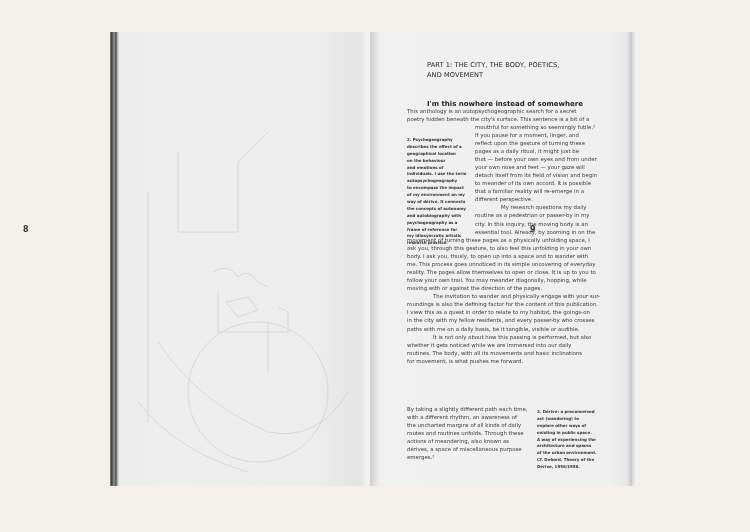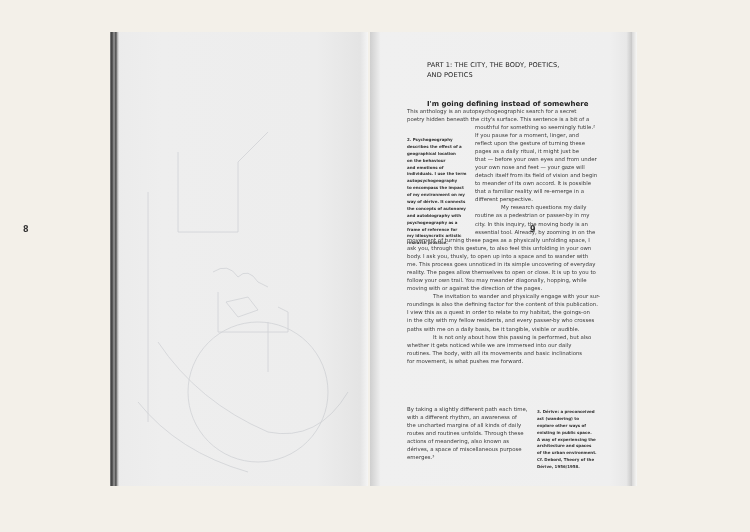--- a/index.html
+++ b/index.html
@@ -69,24 +69,24 @@
   <div class="page-right">
     <div class="edge"></div>
   </div>
 </div>
 
 <div class="folio folio-left">8</div>
 <div class="folio folio-right">9</div>
 
 <div class="part-title">
   <div>PART 1: THE CITY, THE BODY, POETICS,</div>
-  <div>AND POETICS</div>
+  <div>AND MOVEMENT</div>
 </div>
 
-<div class="sub-title">I'm going defining instead of somewhere</div>
+<div class="sub-title">I'm this nowhere instead of somewhere</div>
 
 <div class="txt" style="left:407px; top:107px;">
   <div>This anthology is an autopsychogeographic search for a secret</div>
   <div>poetry hidden beneath the city's surface. This sentence is a bit of a</div>
   <div style="padding-left:68px;">mouthful for something so seemingly futile.²</div>
 </div>
 
 <div class="txt" style="left:475px; top:131px;">
   <div>If you pause for a moment, linger, and</div>
   <div>reflect upon the gesture of turning these</div>

